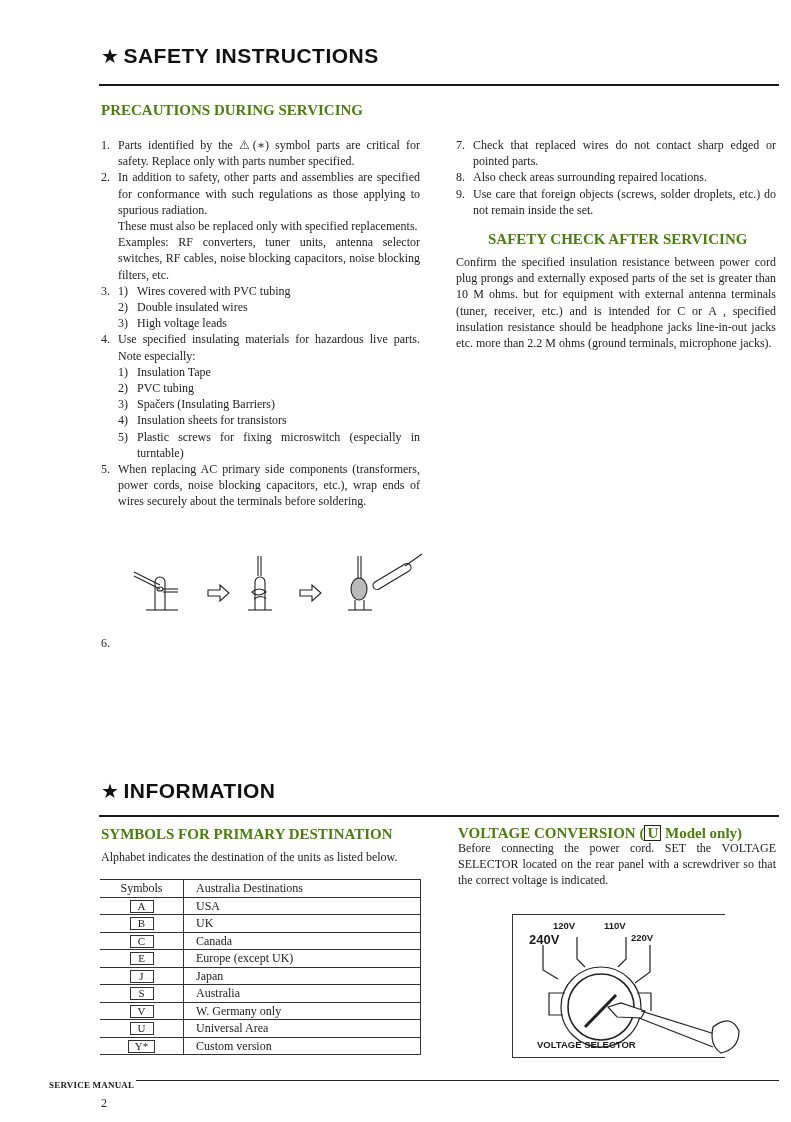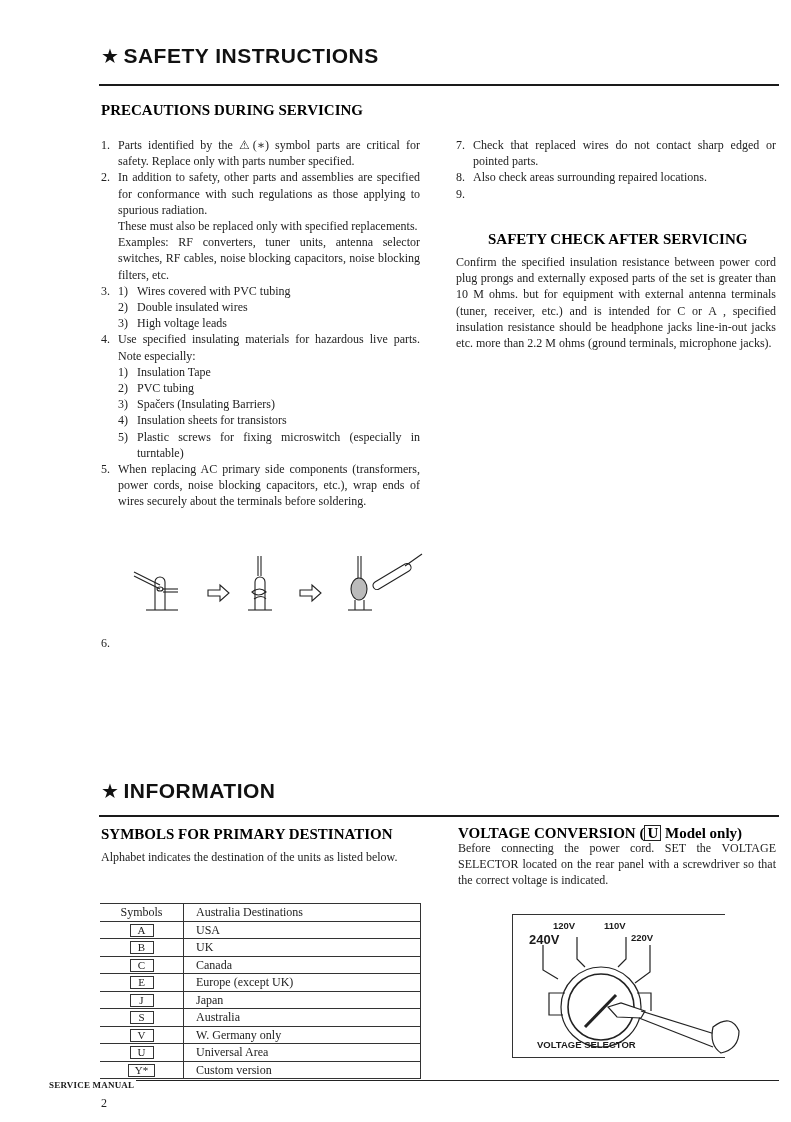--- a/index.html
+++ b/index.html
@@ -11,21 +11,21 @@
   .abs { position: absolute; }
   .main-title {
     font-family: "Liberation Sans", "DejaVu Sans", sans-serif;
     font-weight: bold; font-size: 21px; letter-spacing: 0.5px;
     color: #111;
   }
   .main-title .star { font-size: 20px; margin-right: 4px; }
   .rule { height: 2px; background: #1a1a1a; }
   .sec-head {
     font-family: "Liberation Serif", "DejaVu Serif", serif;
-    font-weight: bold; font-size: 15px; color: #000000; white-space: nowrap;
+    font-weight: bold; font-size: 15px; color: #4d7c0f; white-space: nowrap;
   }
   .body-text { font-size: 12px; line-height: 16.2px; color: #222; }
   ol.plist { list-style: none; margin: 0; padding: 0; }
   ol.plist > li { position: relative; padding-left: 17px; text-align: justify; }
   ol.plist > li .num { position: absolute; left: 0; top: 0; }
   .sub { padding-left: 0; }
   .sub li { list-style: none; position: relative; padding-left: 19px; }
   .sub li .snum { position: absolute; left: 0; }
   .justify { text-align: justify; }
   .warn-tri { font-family: "DejaVu Sans", sans-serif; font-size: 12px; font-weight: bold; }
@@ -149,36 +149,37 @@
     <li>
       <span class="num">7.</span>
       <span>Check that replaced wires do not contact sharp edged or pointed parts.</span>
     </li>
     <li>
       <span class="num">8.</span>
       <span>Also check areas surrounding repaired locations.</span>
     </li>
     <li>
       <span class="num">9.</span>
+      <span>Use care that foreign objects (screws, solder droplets, etc.) do not remain inside the set.</span>
     </li>
   </ol>
 </div>
 
 <div class="abs sec-head" style="left:456px; top:231px;margin-left:32px;">SAFETY CHECK AFTER SERVICING</div>
 <div class="abs body-text justify" style="left:456px; top:254px; width:320px;">Confirm the specified insulation resistance between power cord plug prongs and externally exposed parts of the set is greater than 10 M ohms. but for equipment with external antenna terminals (tuner, receiver, etc.) and is intended for C or A , specified insulation resistance should be headphone jacks line-in-out jacks etc. more than 2.2 M ohms (ground terminals, microphone jacks).</div>
 
 <div class="abs main-title" style="left:101px; top:779px;">
   <span class="star">★</span><span>INFORMATION</span>
 </div>
 <div class="abs rule" style="left:99px; top:815px; width:680px;"></div>
 
 <div class="abs sec-head" style="left:101px; top:826px;">SYMBOLS FOR PRIMARY DESTINATION</div>
 <div class="abs body-text" style="left:101px; top:849px; width:330px;">Alphabet indicates the destination of the units as listed below.</div>
 
-<div class="abs" style="left:100px; top:903px;">
+<div class="abs" style="left:100px; top:879px;">
   <table class="dest" style="width:321px;">
     <thead>
       <tr>
         <th class="sym">Symbols</th>
         <th>Australia Destinations</th>
       </tr>
     </thead>
     <tbody>
       <tr>
           <td class="sym"><span class="symbox">A</span></td>

